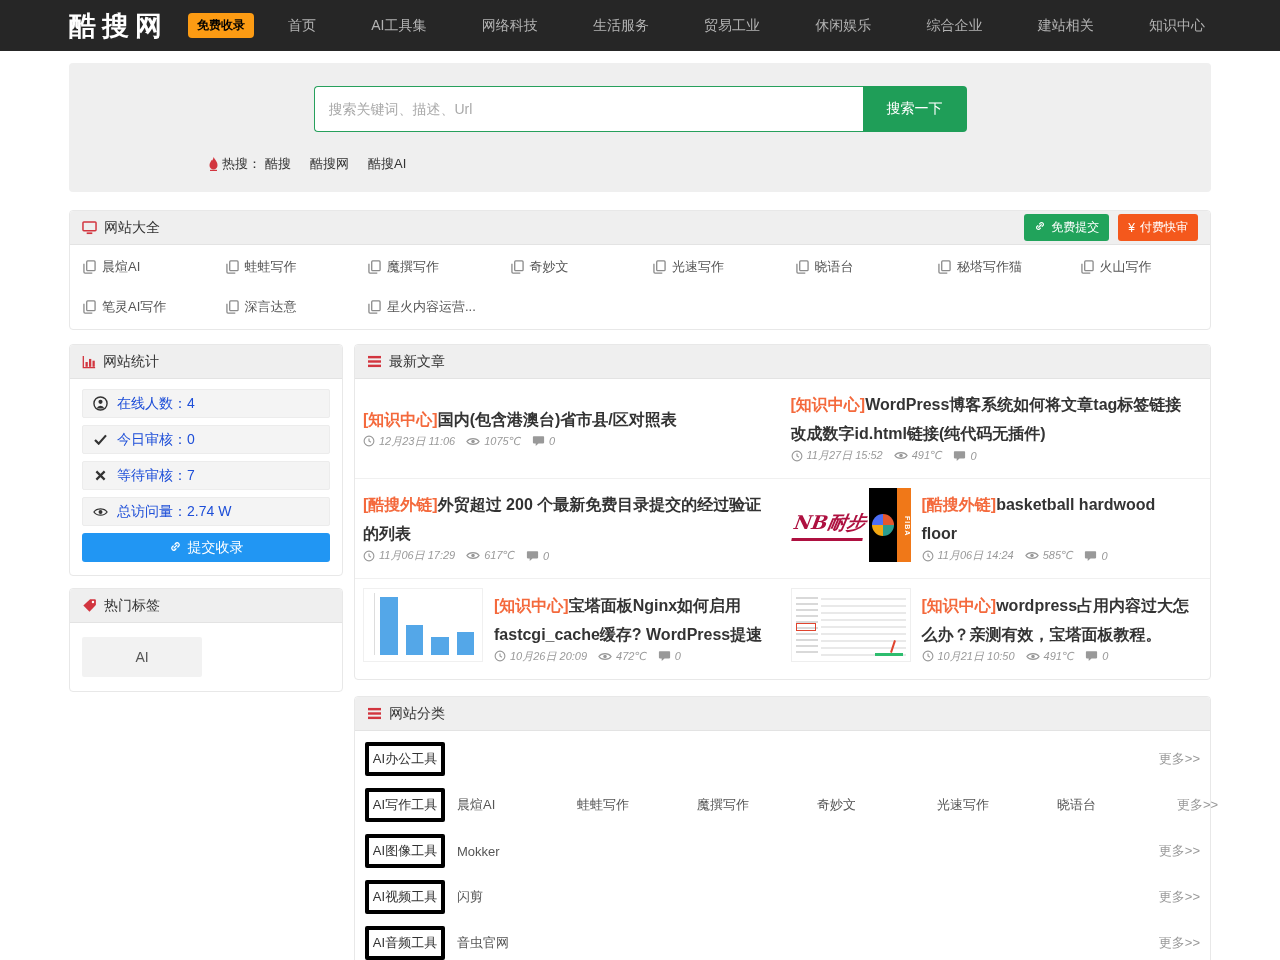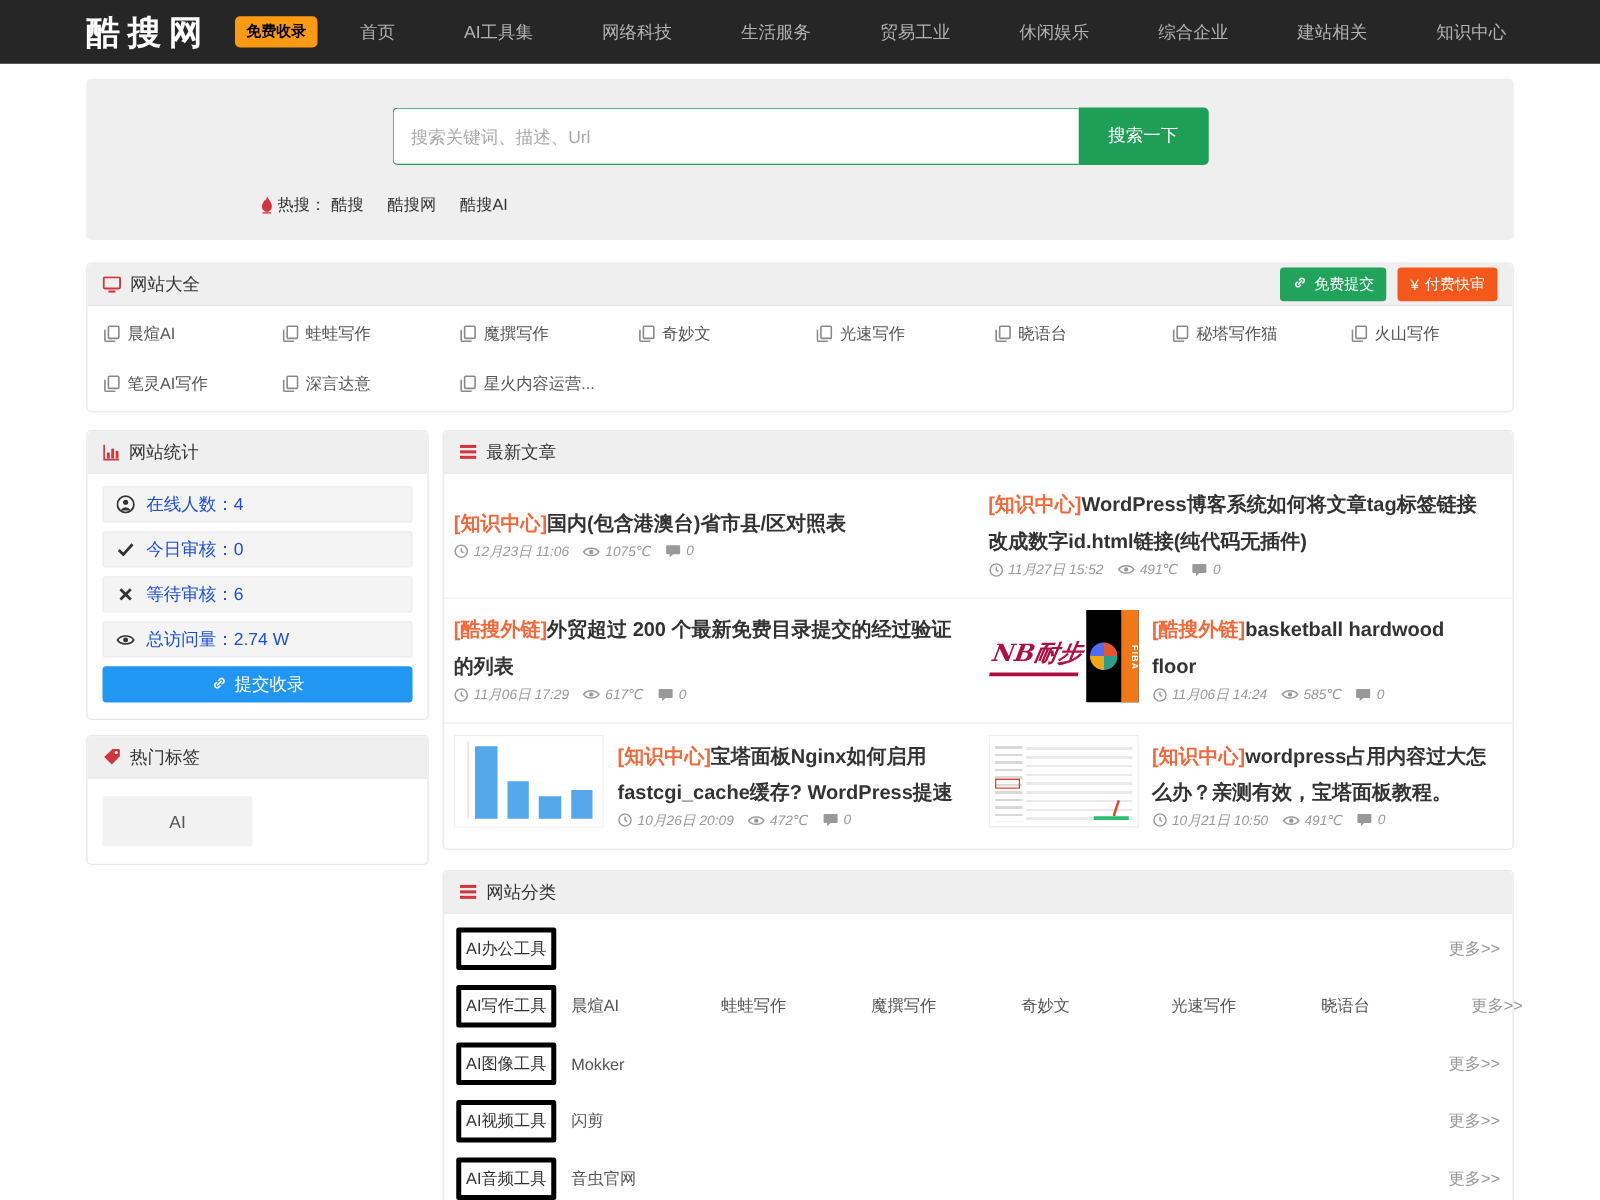--- a/index.html
+++ b/index.html
@@ -303,21 +303,21 @@
                 </svg>
             </span>
             <span>今日审核：0</span>
           </div>
           <div class="stat-row">
             <span class="sicon">
               <svg width="11" height="11" viewBox="0 0 12 12">
                   <path d="M1.5 1.5 L10.5 10.5 M10.5 1.5 L1.5 10.5" stroke="#333" stroke-width="2.4"></path>
                 </svg>
             </span>
-            <span>等待审核：6</span>
+            <span>等待审核：7</span>
           </div>
           <div class="stat-row">
             <span class="sicon">
               <svg width="15" height="12" viewBox="0 0 16 12">
                   <path d="M1 6 C4 1.5 12 1.5 15 6 C12 10.5 4 10.5 1 6 Z" fill="none" stroke="#333" stroke-width="1.4"></path>
                   <circle cx="8" cy="6" r="2.1" fill="#333"></circle>
                 </svg>
             </span>
             <span>总访问量：2.74 W</span>
           </div>

